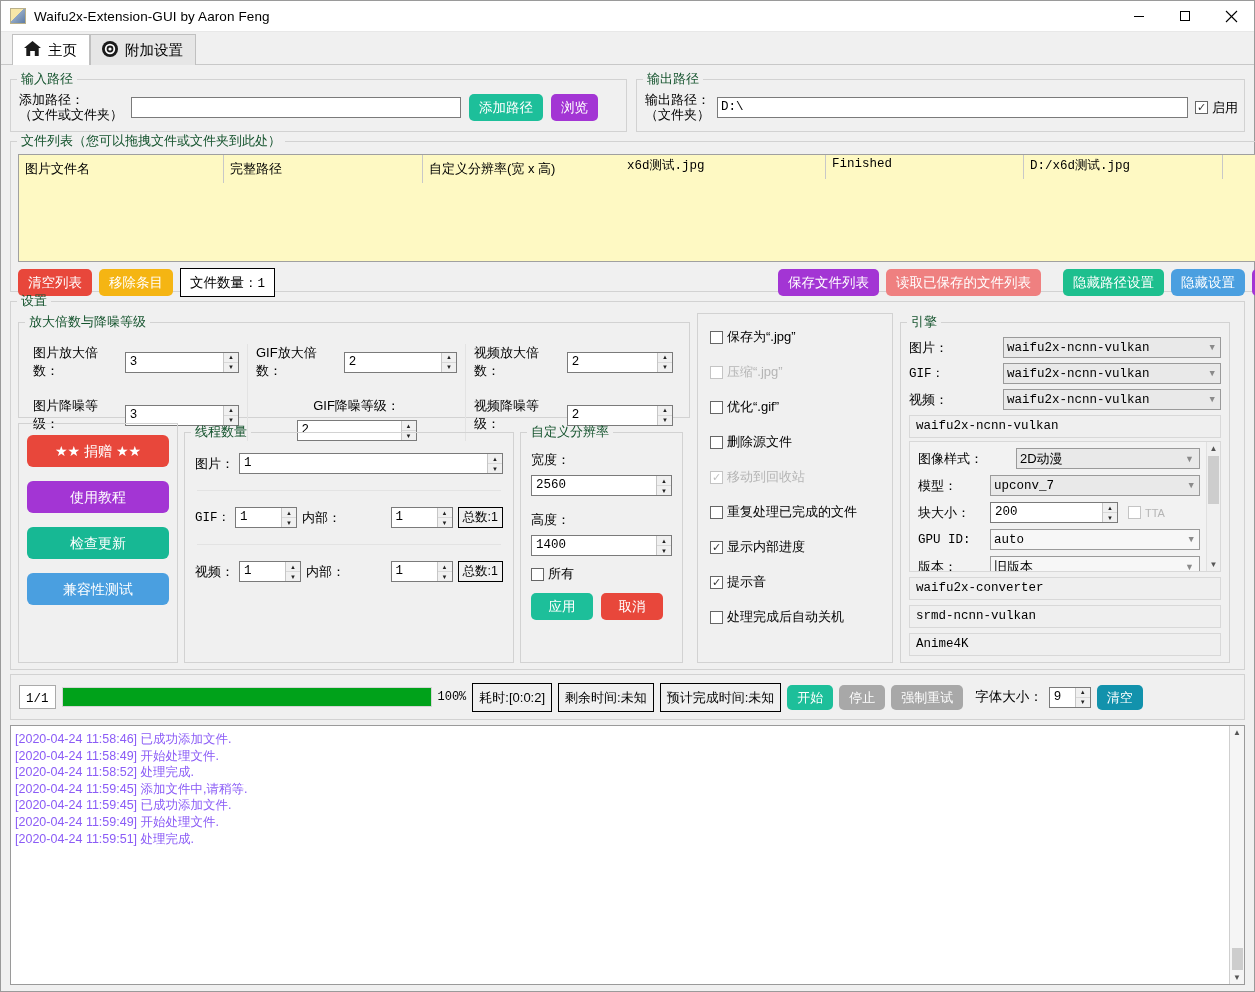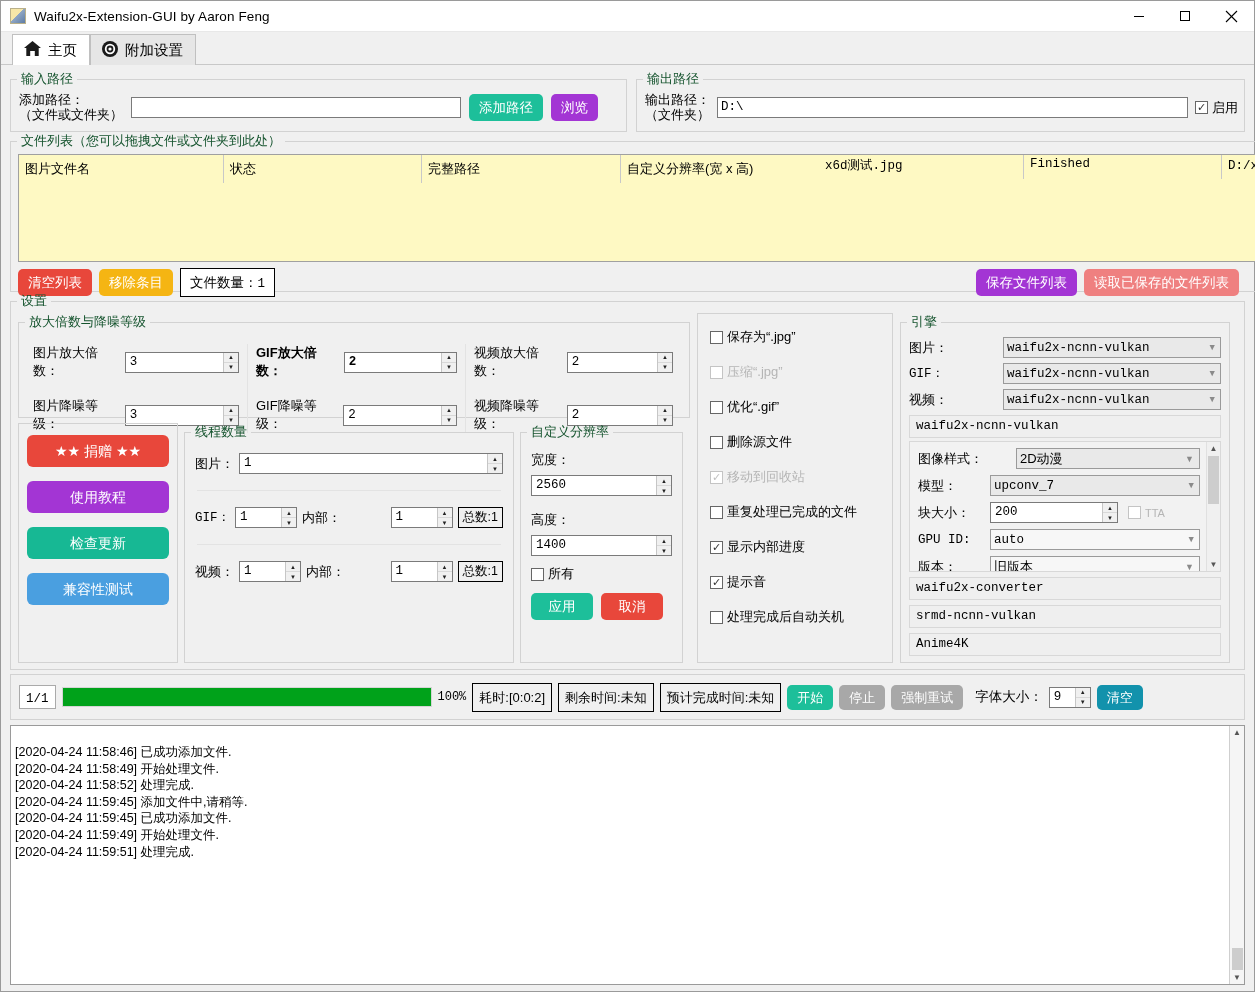--- a/index.html
+++ b/index.html
@@ -219,21 +219,21 @@
     padding: 0 6px; font-size: 13px; white-space: nowrap;
   }
   .fontsize-lbl { font-size: 13.5px; margin-left: 6px; }
 
   
   .logwrap {
     margin: 5px 0 6px 0; flex: 1; border: 1px solid #9a9a9a; background: #fff;
     display: flex; overflow: hidden;
   }
   .logtext {
-    flex: 1; padding: 18px 4px; font-size: 12.5px; line-height: 16.6px; color: #000000;
+    flex: 1; padding: 5px 4px; font-size: 12.5px; line-height: 16.6px; color: #8b5cf6;
   }
   .logtext div { white-space: nowrap; }
 </style>
 </head>
 <body>
 
 <div class="window">
 
   <div class="titlebar">
     <div class="title-icon"></div>
@@ -309,21 +309,20 @@
           </label>
         </div>
       </fieldset>
     </div>
 
     <fieldset class="grp filelist">
       <legend>文件列表（您可以拖拽文件或文件夹到此处）</legend>
       <div class="flbox">
         <div class="fl-head">
           <div class="fl-c0">图片文件名</div>
-          <div class="fl-c1">状态</div>
           <div class="fl-c2">完整路径</div>
           <div class="fl-c3">自定义分辨率(宽 x 高)</div>
         </div>
         <div class="fl-row">
           <div class="fl-c0">x6d测试.jpg</div>
           <div class="fl-c1">Finished</div>
           <div class="fl-c2">D:/x6d测试.jpg</div>
           <div class="fl-c3"></div>
         </div>
         <div class="fl-divider"></div>
@@ -372,31 +371,31 @@
                   <span class="spin" style="width:120px;">
                     <span class="val">3</span>
                     <span class="arrows">
                         <i>▲</i>
                         <i>▼</i>
                       </span>
                   </span>
                 </div>
               </div>
               <div class="zcell" style="width:218px;">
-                <div class="row" style="gap:6px;font-weight:bold;">
+                <div class="row" style="gap:6px;">
                   <span>GIF放大倍数：</span>
                   <span class="spin" style="width:120px;">
                     <span class="val">2</span>
                     <span class="arrows">
                         <i>▲</i>
                         <i>▼</i>
                       </span>
                   </span>
                 </div>
-                <div class="row" style="gap:5px;">
+                <div class="row" style="gap:5px;flex-direction:column;">
                   <span>GIF降噪等级：</span>
                   <span class="spin" style="width:120px;">
                     <span class="val">2</span>
                     <span class="arrows">
                         <i>▲</i>
                         <i>▼</i>
                       </span>
                   </span>
                 </div>
               </div>

